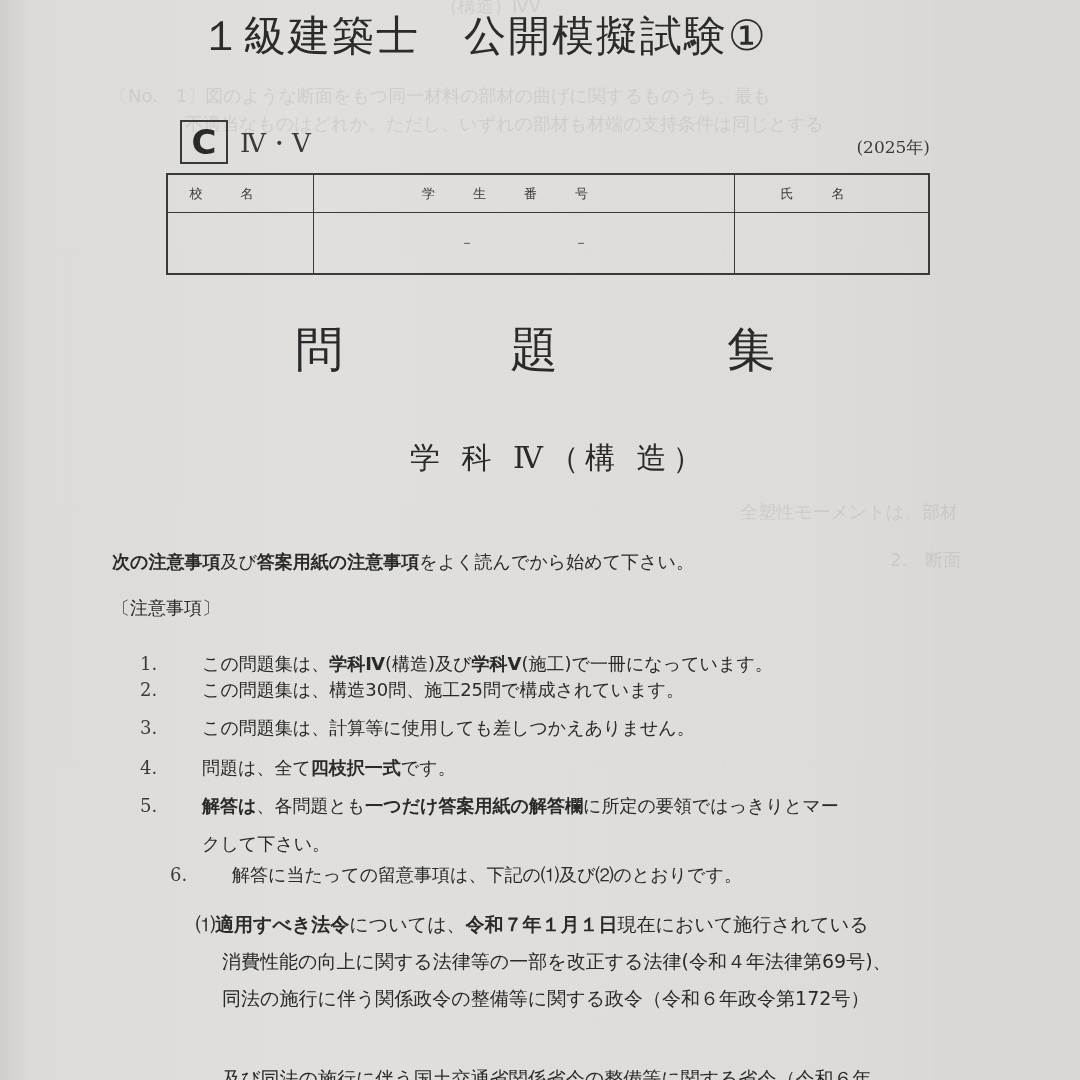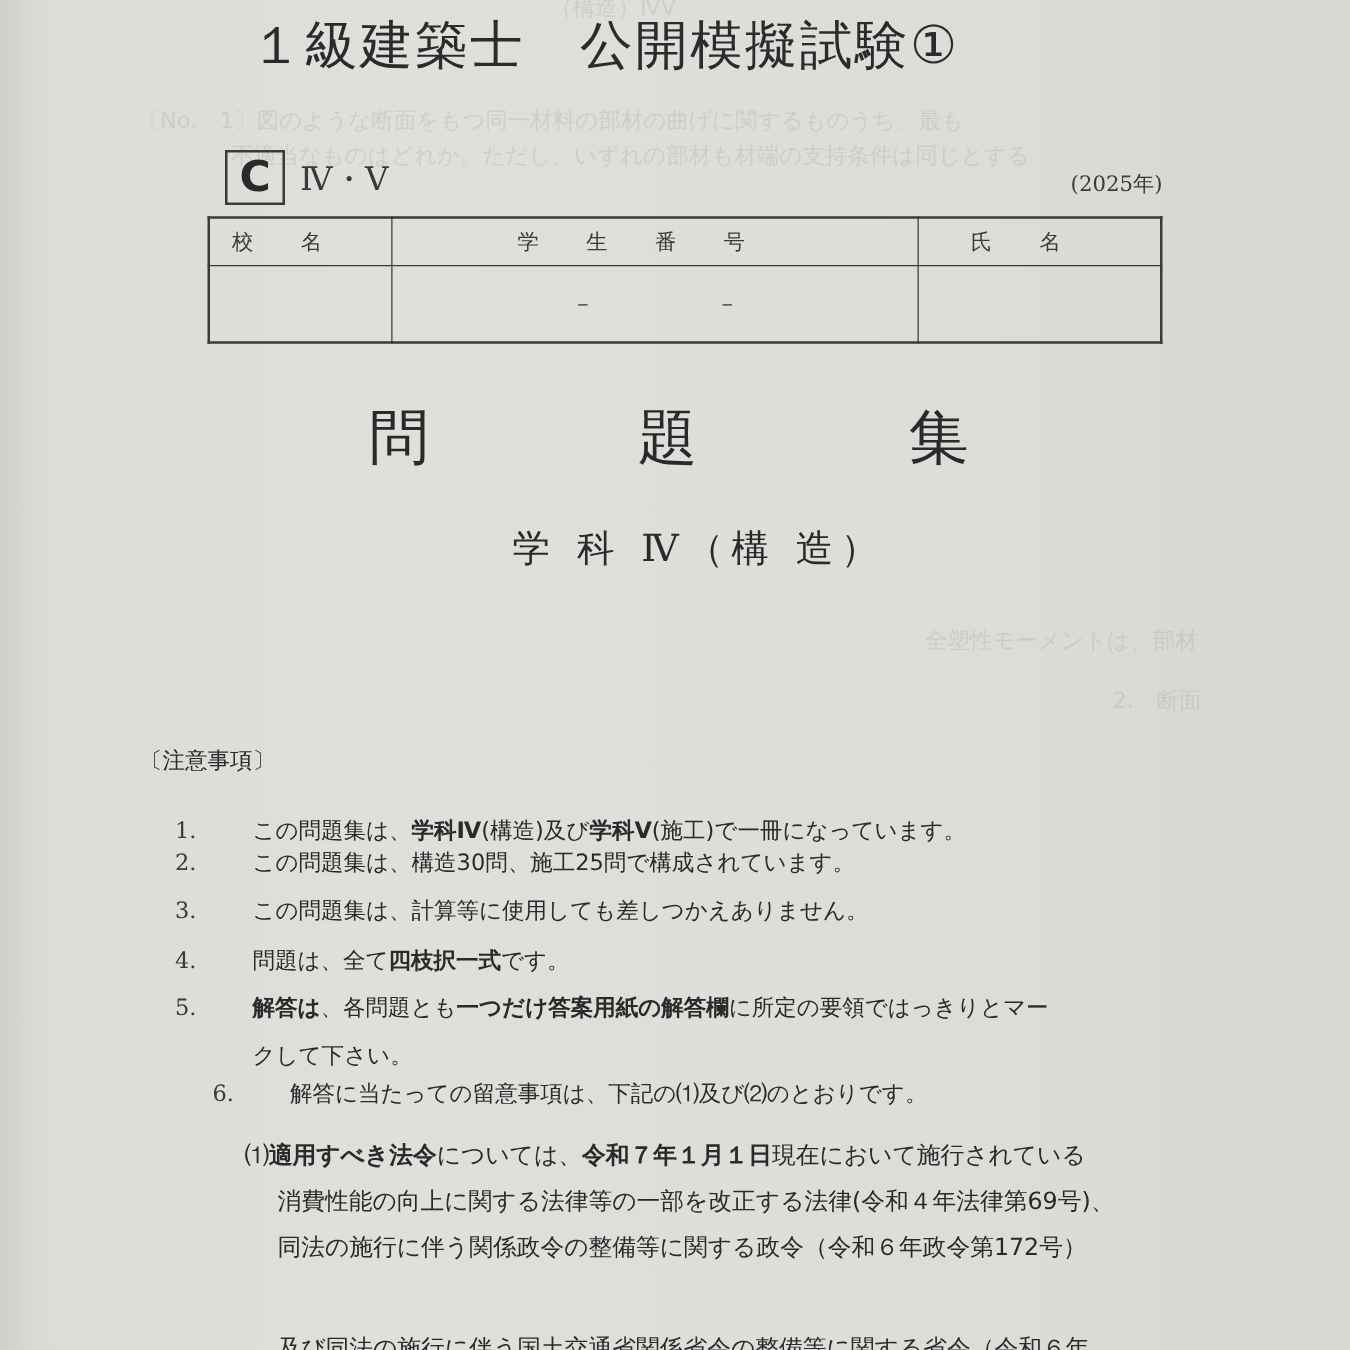--- a/index.html
+++ b/index.html
@@ -77,21 +77,21 @@
       left: 166px;
       top: 173px;
       width: 764px;
       border-collapse: collapse;
       border: 2px solid #3a3a3a;
     }
     table.idtable td, table.idtable th {
       border: 1.5px solid #3a3a3a;
       font-weight: normal;
       font-family: "DejaVu Serif", serif;
-      font-size: 17px;
+      font-size: 13px;
       color: #3a3a3a;
       text-align: center;
       letter-spacing: 38px;
       padding: 0;
     }
     table.idtable th { height: 37px; }
     table.idtable td { height: 60px; letter-spacing: 0; }
     .dash { display: inline-block; width: 110px; }
     .big-title {
       position: absolute;
@@ -100,21 +100,21 @@
       width: 500px;
       height: 70px;
       font-size: 48px;
       color: #2a2a2a;
       font-family: "DejaVu Sans", sans-serif;
     }
     .big-title span { position: absolute; top: 0; }
     .subjects {
       position: absolute;
       left: 410px;
-      top: 422px;
+      top: 440px;
       font-family: "DejaVu Serif", serif;
       font-size: 30px;
       line-height: 35px;
       color: #2a2a2a;
       letter-spacing: 6px;
     }
     .intro {
       position: absolute;
       left: 112px;
       top: 550px;
@@ -212,20 +212,23 @@
   <div class="big-title">
     <span style="left:0;">問</span>
     <span style="left:215px;">題</span>
     <span style="left:432px;">集</span>
   </div>
 
   <div class="subjects">
     <div>学 科 Ⅳ（構 造）</div>
   </div>
 
+  <div class="intro">
+    <b>次の注意事項</b><span>及び</span><b>答案用紙の注意事項</b><span>をよく読んでから始めて下さい。</span>
+  </div>
 
   <div class="notes-heading">〔注意事項〕</div>
 
   <div class="notes">
     <div class="note" style="top:12px;">
       <span class="num">1.</span><span>この問題集は、</span><b>学科Ⅳ</b><span>(構造)及び</span><b>学科Ⅴ</b><span>(施工)で一冊になっています。</span>
     </div>
     <div class="note" style="top:38px;">
       <span class="num">2.</span><span>この問題集は、構造30問、施工25問で構成されています。</span>
     </div>

